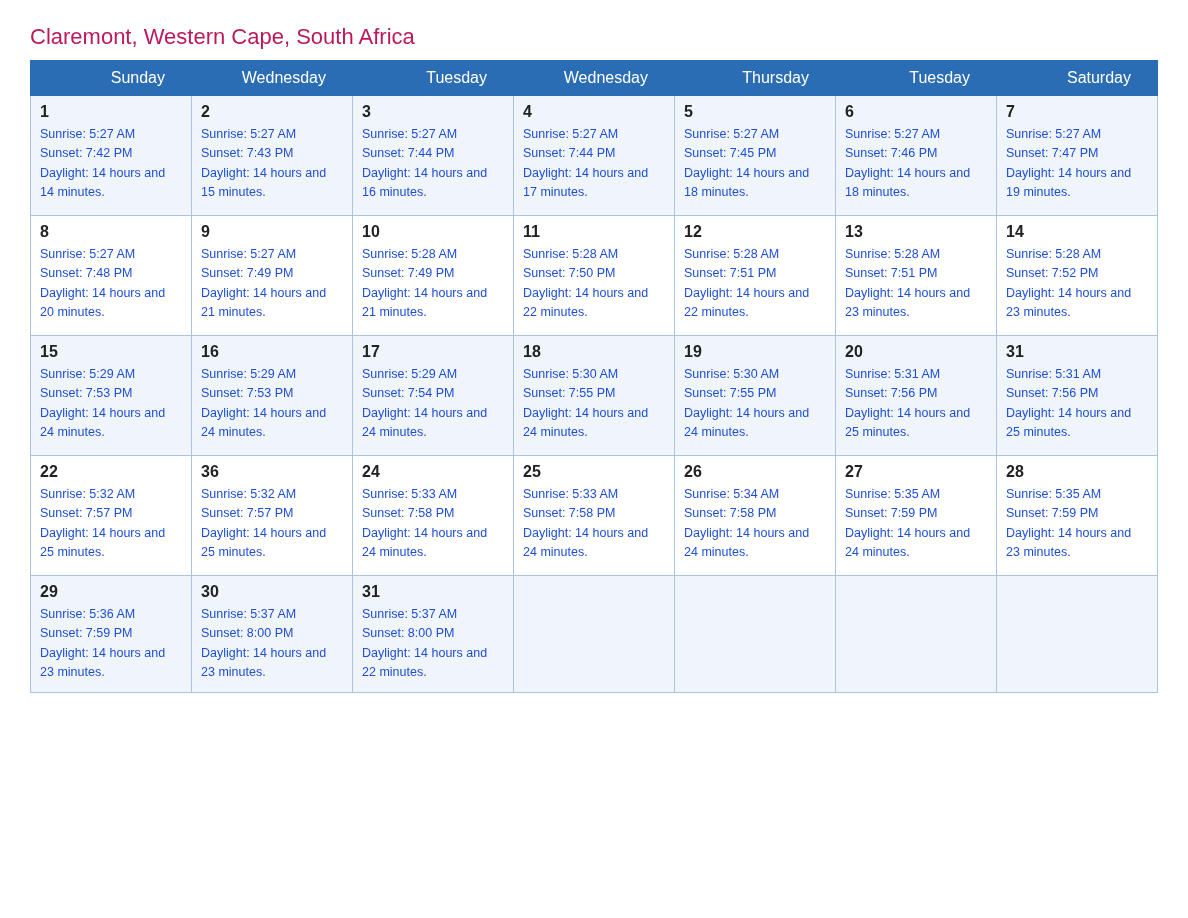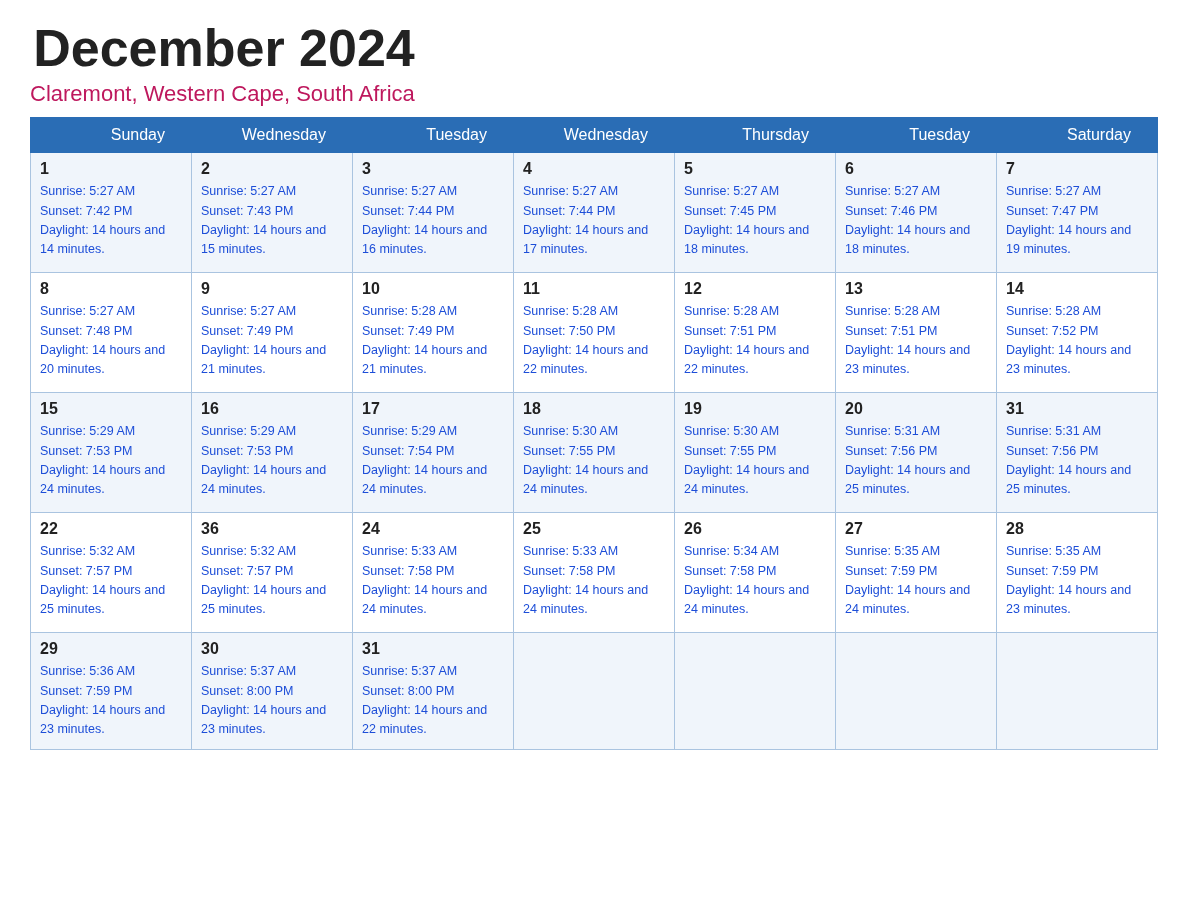--- a/index.html
+++ b/index.html
@@ -106,21 +106,20 @@
     }
     .calendar-table tbody tr:nth-child(even) td {
       background: #ffffff;
     }
   </style>
 </head>
 <body>
 
 <div class="header">
   <div class="title-block">
-    <div class="month-title">December 2024</div>
     <div class="location">Claremont, Western Cape, South Africa</div>
   </div>
 </div>
 
 <table class="calendar-table">
   <thead>
     <tr>
     <th>Sunday</th>
         <th>Wednesday</th>
         <th>Tuesday</th>

